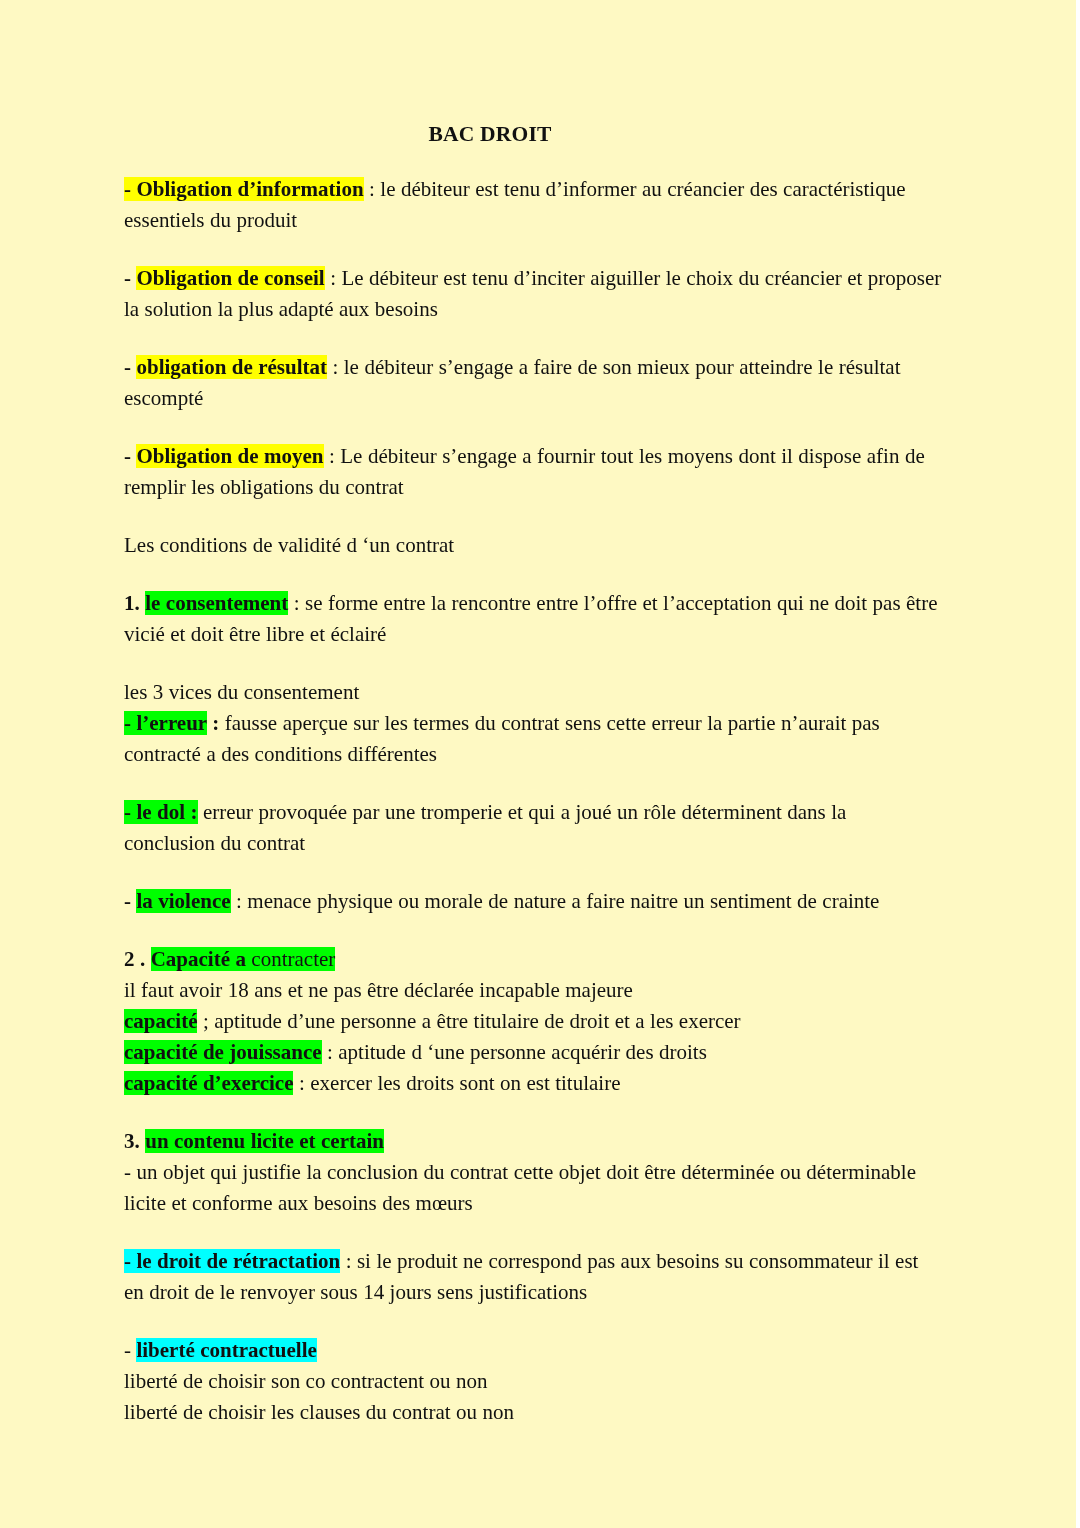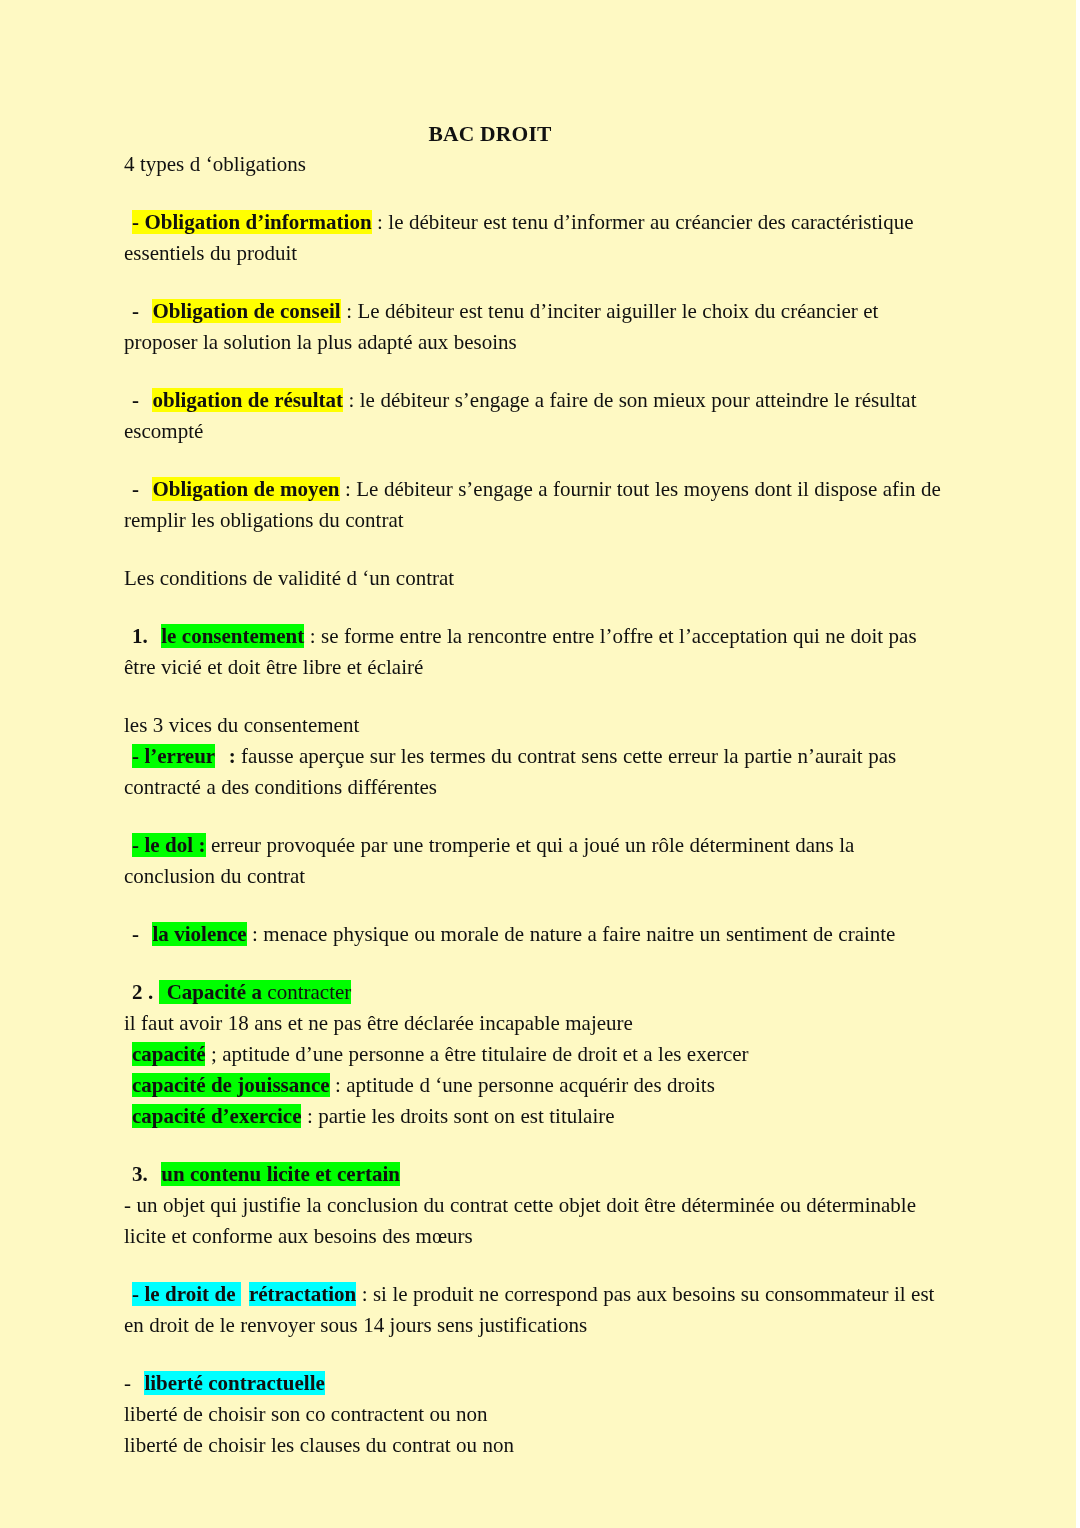--- a/index.html
+++ b/index.html
@@ -37,34 +37,33 @@
   }
   p.para {
     margin: 0;
     font-size: 21px;
     line-height: 31px;
     text-align: left;
     word-spacing: 0.2px;
   }
   p.gap-before { margin-top: 27px; }
   p.tight { margin-top: 0; }
-  .b { font-weight: bold; margin-left: 8px; }
+  .b { font-weight: bold; }
   .hl-y  { background-color: #ffff00; }
   .hl-g  { background-color: #00ff00; }
   .hl-c  { background-color: #00ffff; }
 </style>
 </head>
 <body>
 
 <div id="page">
   <div id="sheet">
 
     <h1 class="doc-title">BAC DROIT</h1>
 
-    <p class="para tight"><span>4 types d ‘obligations</span></p>
 
     <p class="para gap-before"><span class="b hl-y">- Obligation d’information</span><span> : </span><span>le débiteur est tenu d’informer au créancier des caractéristique essentiels du produit</span></p>
 
     <p class="para gap-before"><span class="b">- </span><span class="b hl-y">Obligation de conseil</span><span> : </span><span>Le débiteur est tenu d’inciter aiguiller le choix du créancier et proposer la solution la plus adapté aux besoins</span></p>
 
     <p class="para gap-before"><span class="b">- </span><span class="b hl-y">obligation de résultat</span><span> : </span><span>le débiteur s’engage a faire de son mieux pour atteindre le résultat escompté</span></p>
 
     <p class="para gap-before"><span class="b">- </span><span class="b hl-y">Obligation de moyen</span><span> : </span><span>Le débiteur s’engage a fournir tout les moyens dont il dispose afin de remplir les obligations du contrat</span></p>
 
     <p class="para gap-before"><span>Les conditions de validité d ‘un contrat</span></p>
@@ -80,21 +79,21 @@
     <p class="para gap-before"><span class="b">- </span><span class="b hl-g">la violence</span><span> : </span><span>menace physique ou morale de nature a faire naitre un sentiment de crainte</span></p>
 
     <p class="para gap-before"><span class="b">2 . </span><span class="hl-g"><span class="b">Capacité a</span><span> contracter</span></span></p>
 
     <p class="para tight"><span>il faut avoir 18 ans et ne pas être déclarée incapable majeure</span></p>
 
     <p class="para tight"><span class="b hl-g">capacité</span><span> ; </span><span>aptitude d’une personne a être titulaire de droit et a les exercer</span></p>
 
     <p class="para tight"><span class="b hl-g">capacité de jouissance</span><span> : </span><span>aptitude d ‘une personne acquérir des droits</span></p>
 
-    <p class="para tight"><span class="b hl-g">capacité d’exercice</span><span> : </span><span>partie les droits sont on est titulaire</span></p>
+    <p class="para tight"><span class="b hl-g">capacité d’exercice</span><span> : </span><span>exercer les droits sont on est titulaire</span></p>
 
     <p class="para gap-before"><span class="b">3. </span><span class="b hl-g">un contenu licite et certain</span></p>
 
     <p class="para tight"><span>- un objet qui justifie la conclusion du contrat cette objet doit être déterminée ou déterminable licite et conforme aux besoins des mœurs</span></p>
 
 
 
     <p class="para gap-before"><span class="b hl-c">- le droit de </span><span class="b hl-c">rétractation</span><span> : </span><span>si le produit ne correspond pas aux besoins su consommateur il est en droit de le renvoyer sous 14 jours sens justifications</span></p>
 
     <p class="para gap-before"><span>- </span><span class="b hl-c">liberté contractuelle</span></p>

